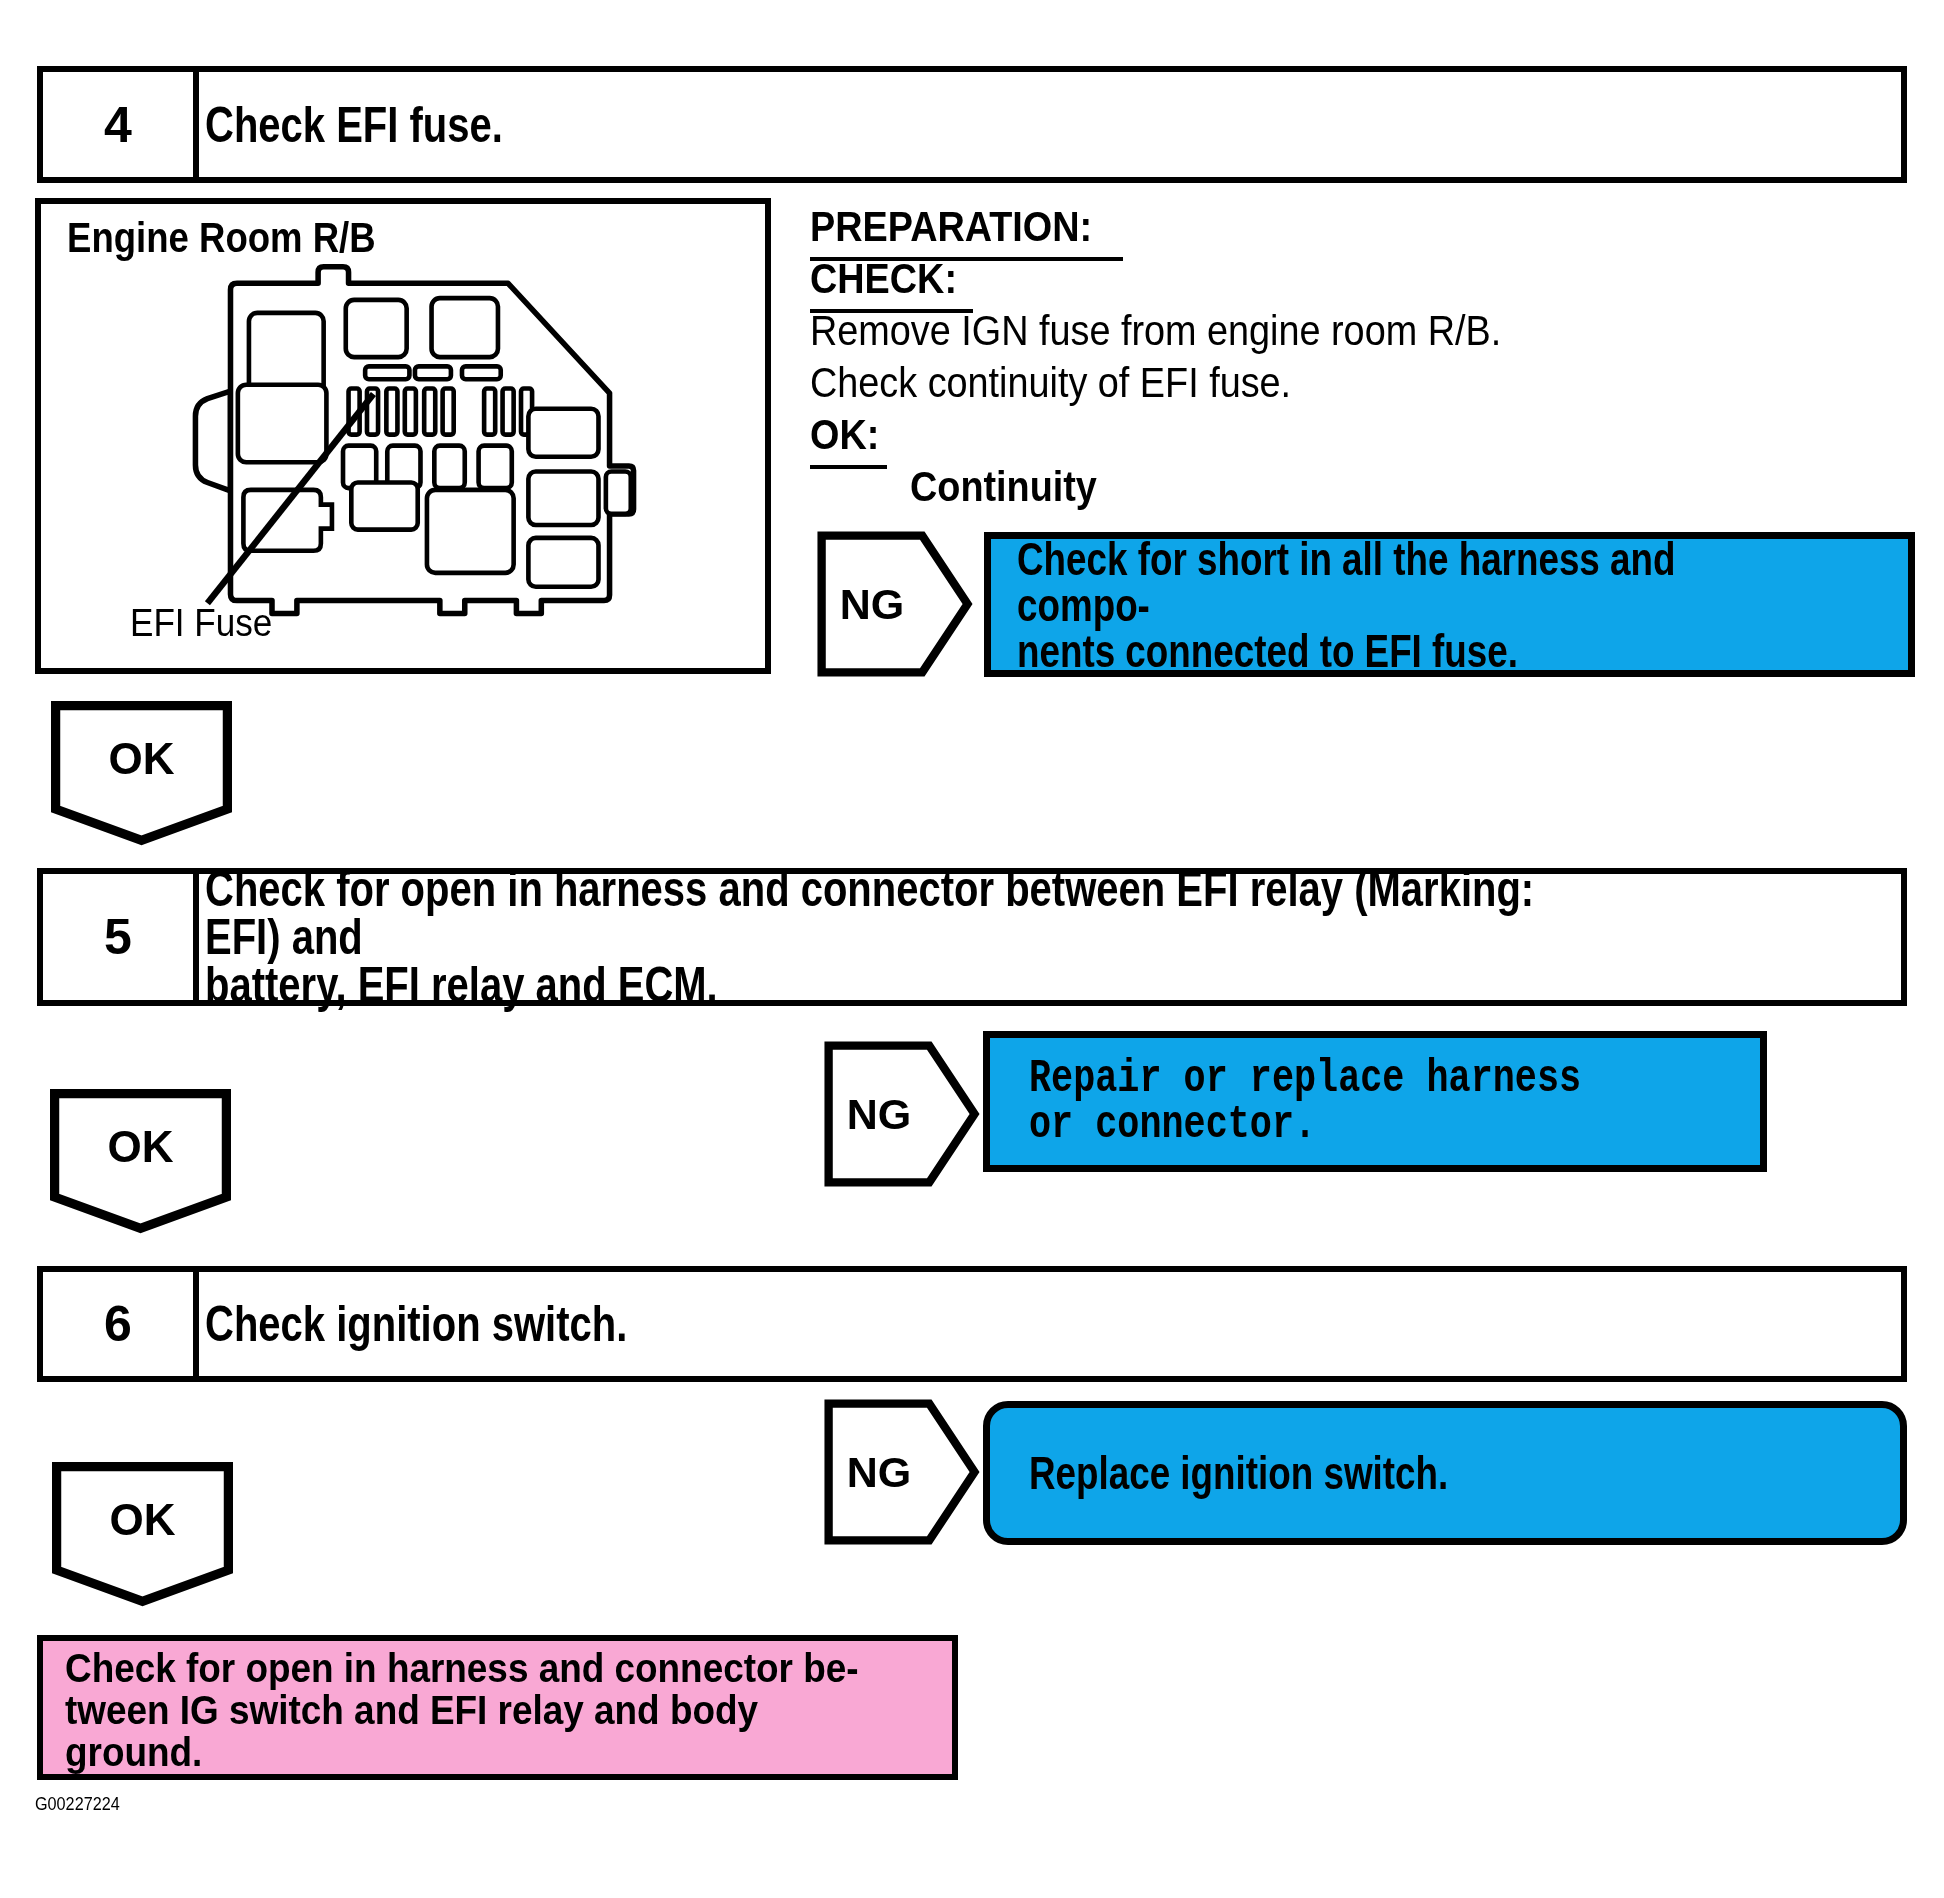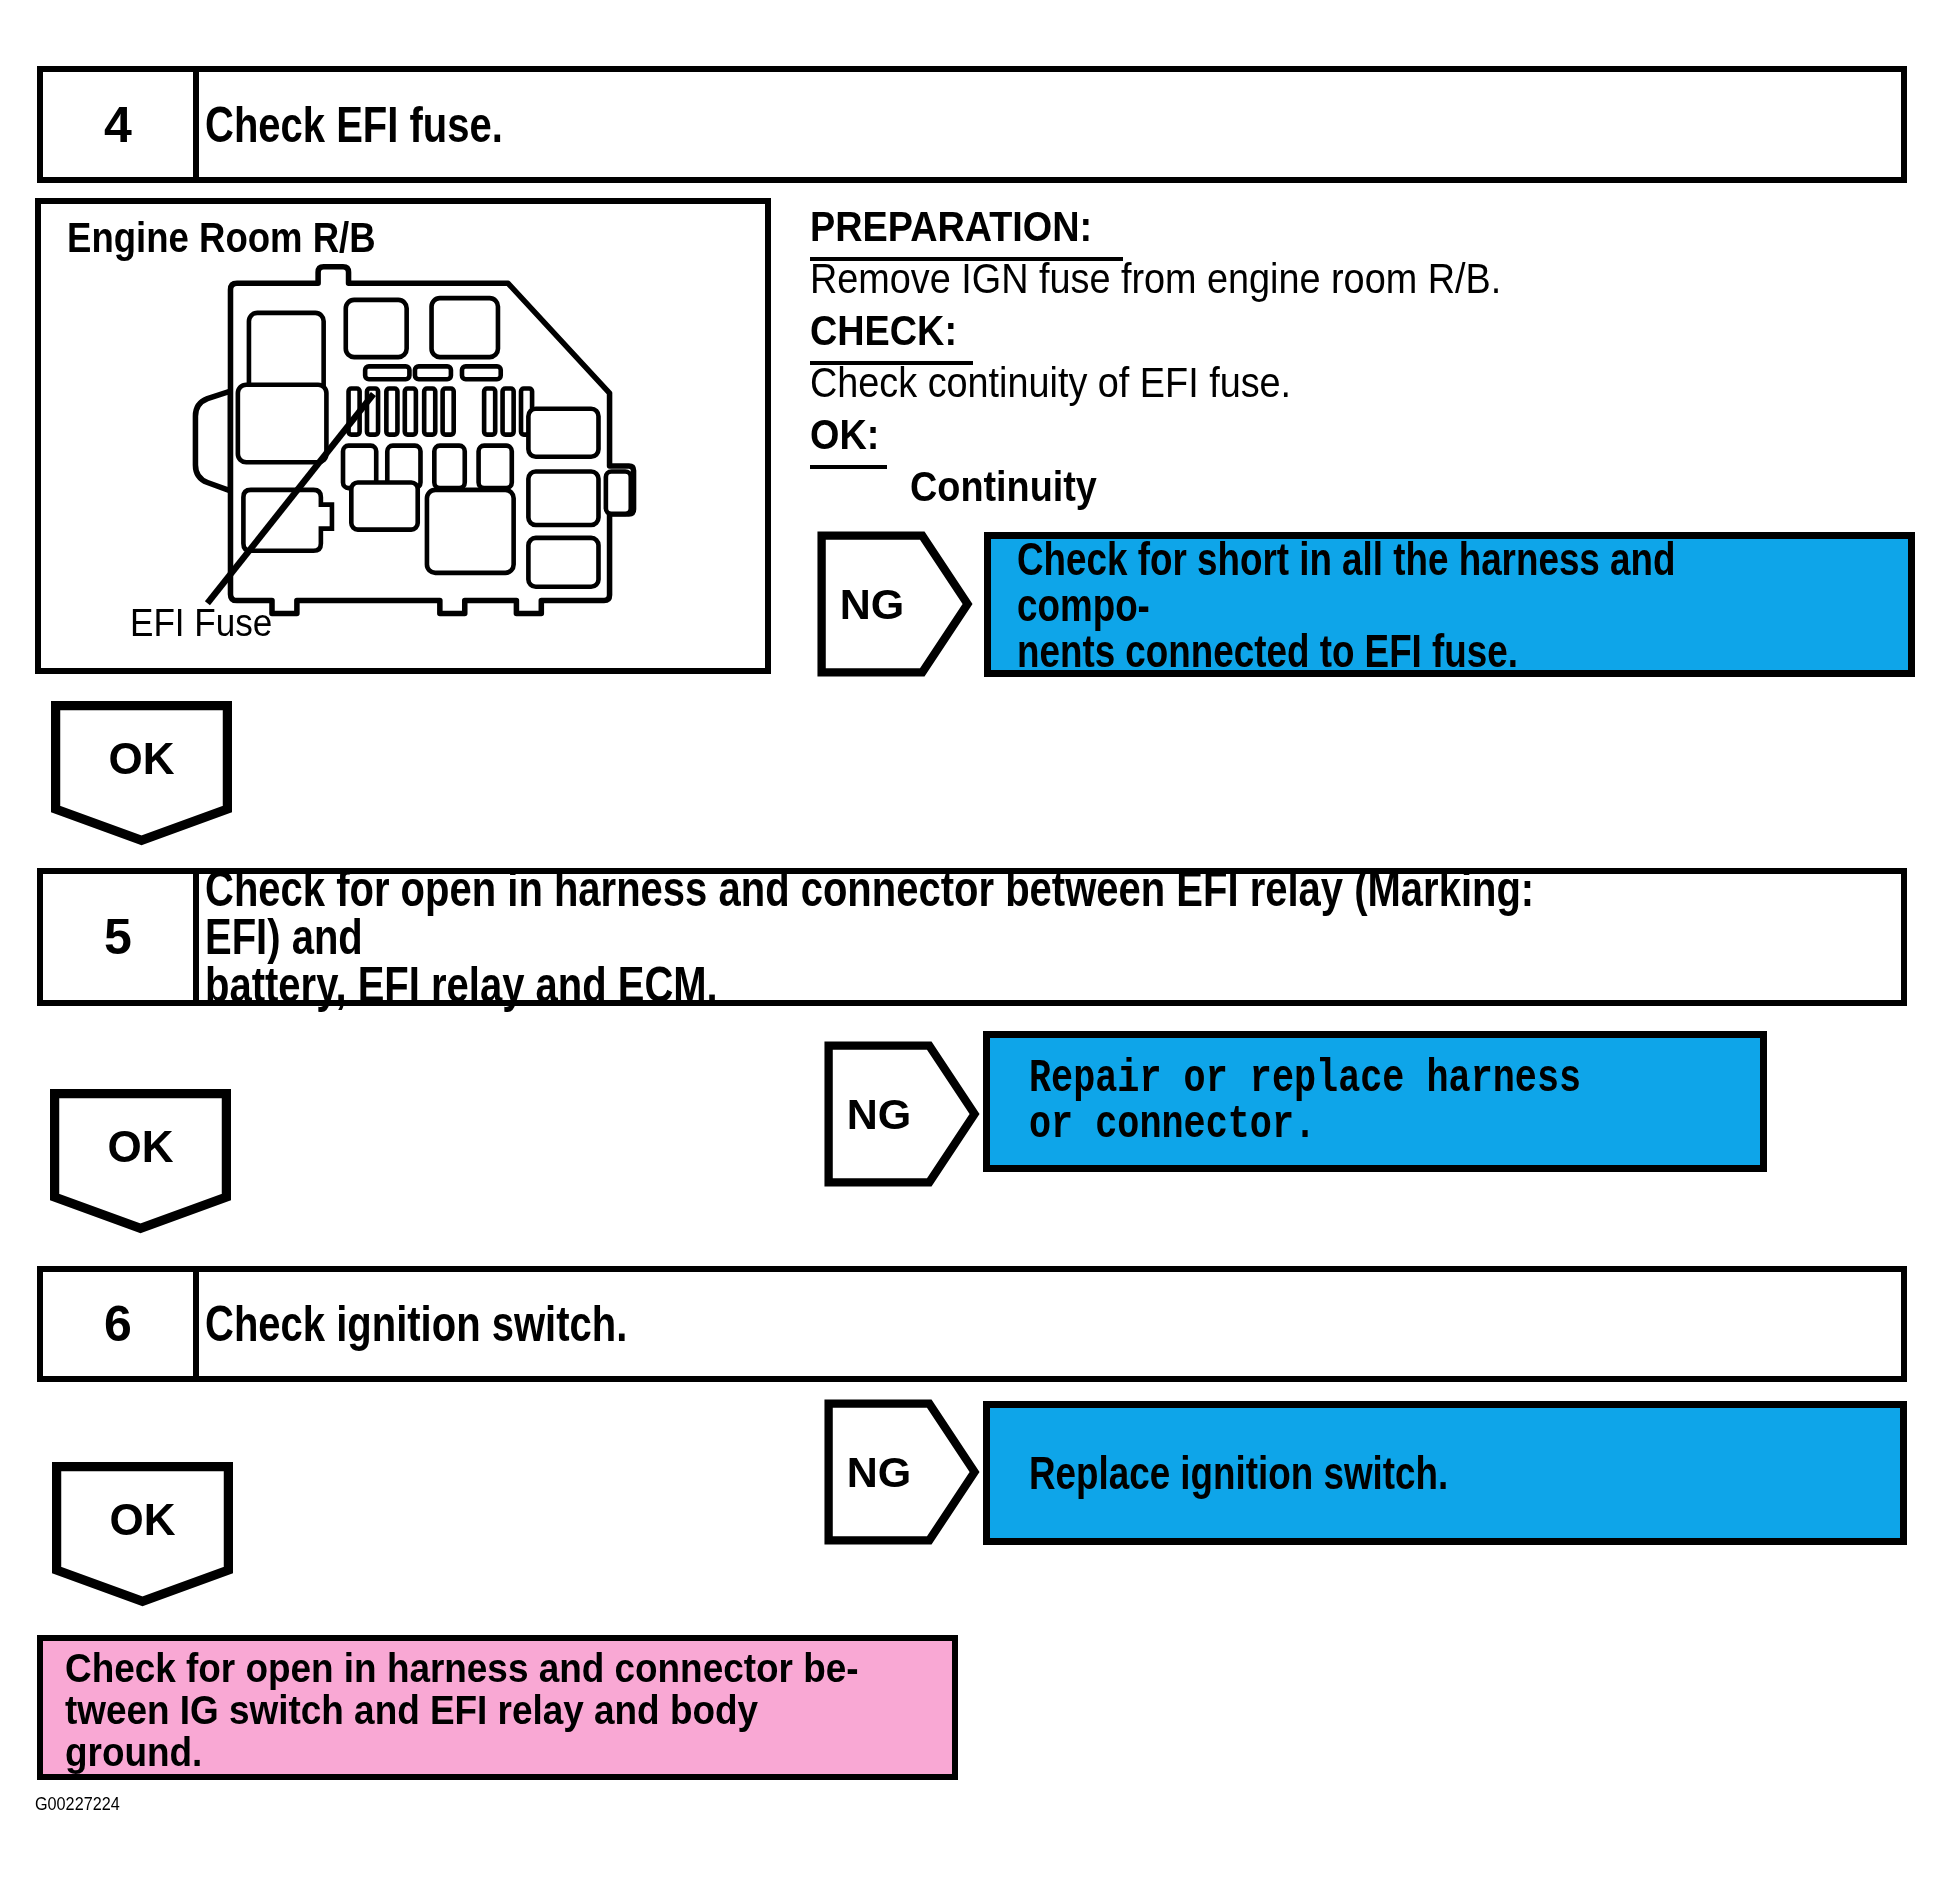--- a/index.html
+++ b/index.html
@@ -115,22 +115,22 @@
       </g>
 
       <line x1="360" y1="206" x2="180" y2="433" stroke="#000" stroke-width="7"></line>
     </svg>
     <div class="illus-title"><span class="sqz85">Engine Room R/B</span></div>
     <div class="illus-callout"><span class="sqz9">EFI Fuse</span></div>
   </div>
 
   <div class="proc">
     <div class="line"><span class="label-u"><span class="sqz9">PREPARATION:</span></span></div>
+    <div class="line"><span class="label-u"><span class="sqz9">CHECK:</span></span></div>
     <div class="line"><span class="sqz9">Remove IGN fuse from engine room R/B.</span></div>
-    <div class="line"><span class="label-u"><span class="sqz9">CHECK:</span></span></div>
     <div class="line"><span class="sqz9">Check continuity of EFI fuse.</span></div>
     <div class="line"><span class="label-u"><span class="sqz9">OK:</span></span></div>
     <div class="line okval"><span class="sqz9">Continuity</span></div>
   </div>
 
   <div class="ng-pent" style="left:817px;top:531px;">
     <svg width="157" height="146" viewBox="0 0 170 158">
       <polygon points="5,5 114,5 163,79 114,153 5,153" fill="#fff" stroke="#000" stroke-width="9"></polygon>
     </svg>
     <span class="lbl">NG</span>
@@ -178,21 +178,21 @@
         <span class="sqz">Check ignition switch.</span>
       </div>
   </div>
 
   <div class="ng-pent" style="left:824px;top:1399px;">
     <svg width="157" height="146" viewBox="0 0 170 158">
       <polygon points="5,5 114,5 163,79 114,153 5,153" fill="#fff" stroke="#000" stroke-width="9"></polygon>
     </svg>
     <span class="lbl">NG</span>
   </div>
-  <div class="ng-box" style="left:983px;top:1401px;width:924px;height:144px;">
+  <div class="ng-box" style="left:983px;top:1401px;width:924px;height:144px;border-radius:25px;">
     <span class="sqz" style="margin-left:13px;">Replace ignition switch.</span>
   </div>
 
   <div class="ok-pent" style="left:39px;top:1462px;">
     <svg width="181" height="145" viewBox="0 0 196 157">
       <polygon points="5,5 191,5 191,117 98,151 5,117" fill="#fff" stroke="#000" stroke-width="10"></polygon>
     </svg>
     <span class="lbl">OK</span>
   </div>
 

